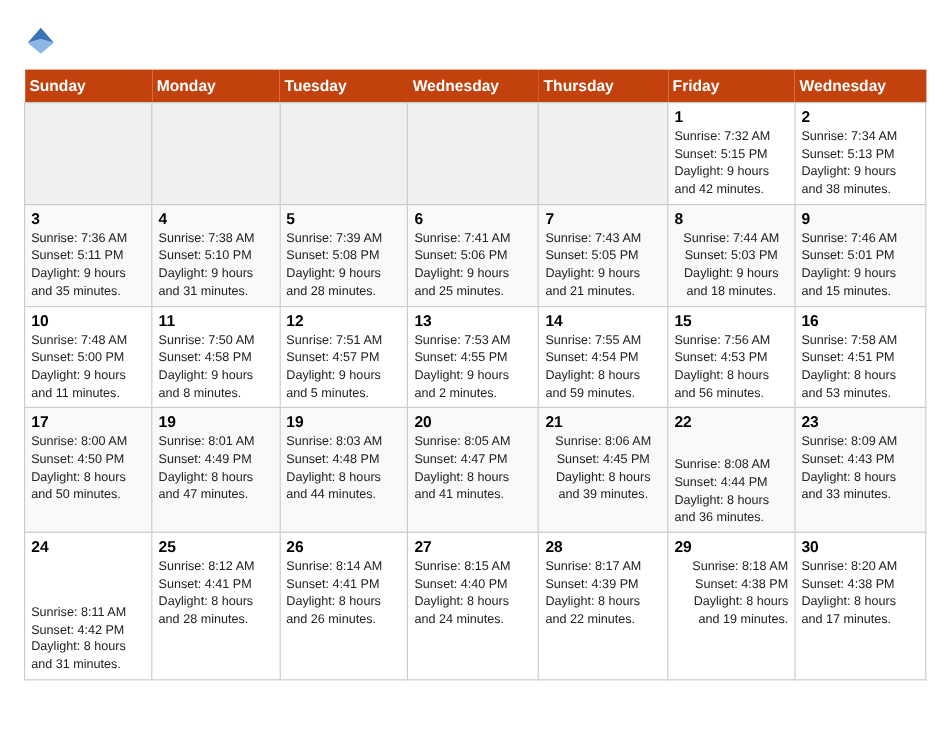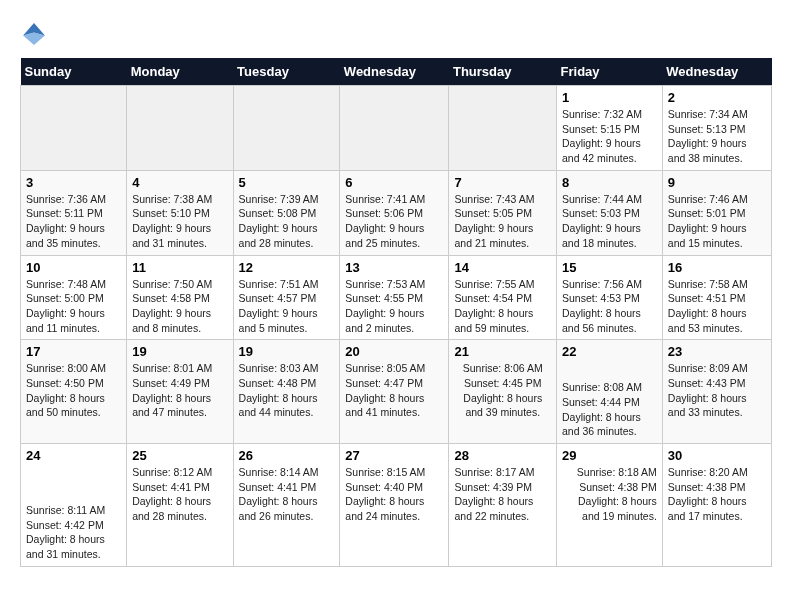--- a/index.html
+++ b/index.html
@@ -36,21 +36,21 @@
     .location {
       font-size: 16px;
       color: #555;
     }
     table {
       width: 100%;
       border-collapse: collapse;
       font-size: 11px;
     }
     thead tr th {
-      background-color: #0f172a;
+      background-color: #c2410c;
       color: #fff;
       padding: 6px 4px;
       text-align: left;
       font-size: 13px;
       font-weight: bold;
     }
     tbody tr td {
       border: 1px solid #ccc;
       vertical-align: top;
       padding: 4px 5px;
@@ -154,21 +154,21 @@
 Daylight: 9 hours and 25 minutes.</div>
         </td>
         <td>
           <span class="day-num">7</span>
           <div class="day-info" style="white-space: pre-line;">Sunrise: 7:43 AM
 Sunset: 5:05 PM
 Daylight: 9 hours and 21 minutes.</div>
         </td>
         <td>
           <span class="day-num">8</span>
-          <div class="day-info" style="white-space: pre-line;">Sunrise: 7:44 AM
+          <div class="day-info" style="white-space: pre-line; text-align: center;">Sunrise: 7:44 AM
 Sunset: 5:03 PM
 Daylight: 9 hours and 18 minutes.</div>
         </td>
         <td>
           <span class="day-num">9</span>
           <div class="day-info" style="white-space: pre-line;">Sunrise: 7:46 AM
 Sunset: 5:01 PM
 Daylight: 9 hours and 15 minutes.</div>
         </td>
       </tr>

